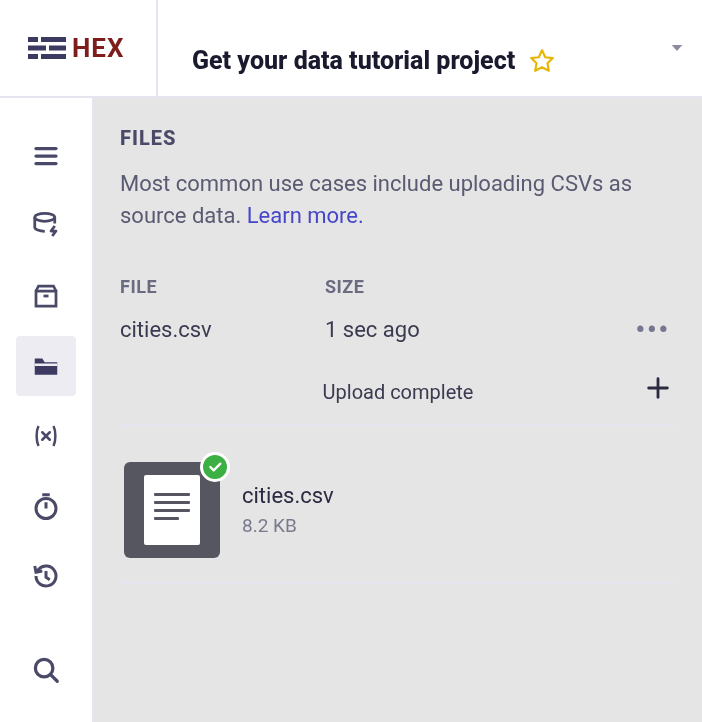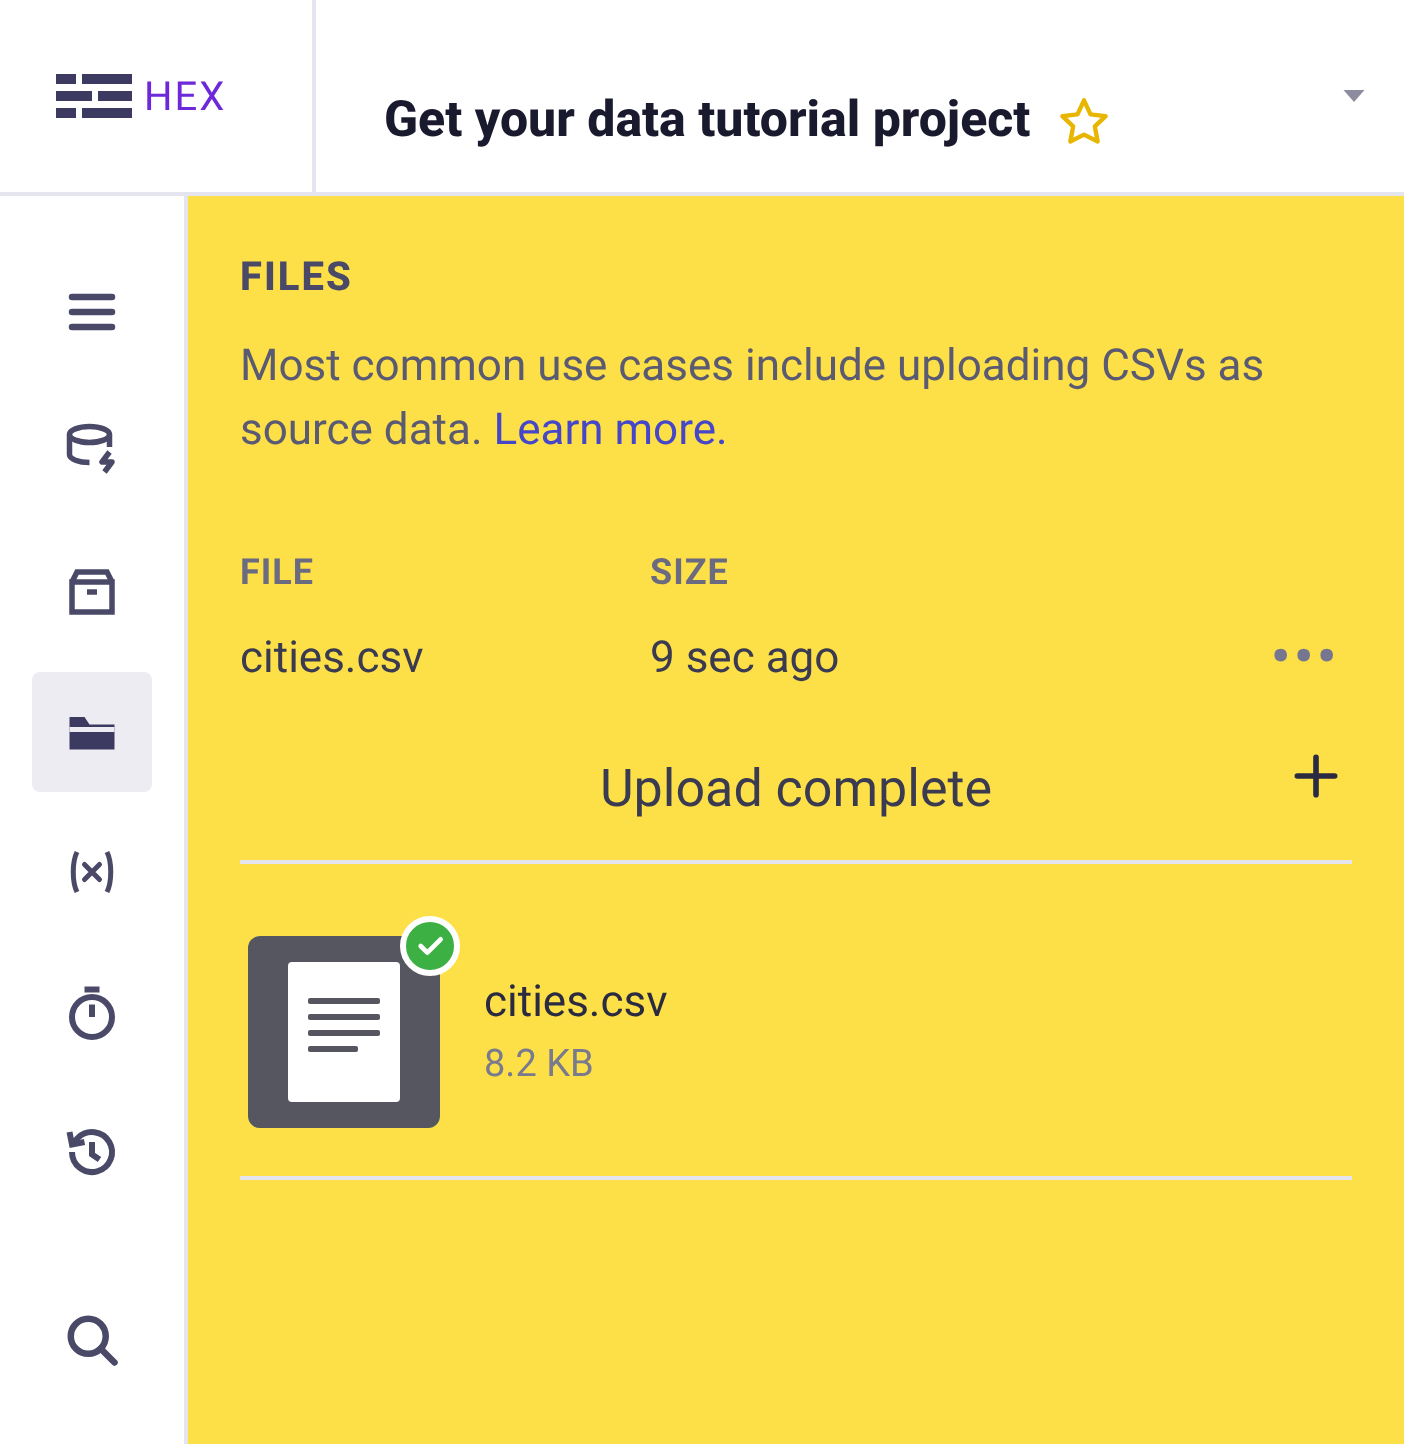--- a/index.html
+++ b/index.html
@@ -21,24 +21,24 @@
     width: 158px;
     height: 100%;
     border-right: 2px solid #e5e5ef;
     display: flex;
     align-items: center;
     padding-left: 28px;
   }
   .logo { display: flex; align-items: center; color: #3C3A60; }
   .logo-glyph { display: inline-block; margin-right: 6px; }
   .logo-text {
-    font-weight: 400;
-    font-size: 20px;
+    font-weight: 700;
+    font-size: 26px;
     letter-spacing: 1px;
-    color: #6d28d9;
+    color: #7f1d1d;
   }
   .title-cell {
     flex: 1;
     display: flex;
     align-items: center;
     padding-left: 34px;
     gap: 14px;
     margin-top: 25px;
   }
   .project-title {
@@ -72,21 +72,21 @@
     margin-bottom: 7px;
   }
   .side-item.active {
     background: #edecf3;
     color: #3C3A60;
   }
   .side-spacer { flex: 1; }
   .side-search { margin-bottom: 22px; margin-top: 10px; }
   .panel {
     flex: 1;
-    background: #fde047;
+    background: #e5e5e5;
     padding: 28px 26px 0 26px;
   }
   .panel-heading {
     font-weight: 800;
     font-size: 20px;
     letter-spacing: 1px;
     color: #4a4a68;
     margin-bottom: 18px;
   }
   .panel-desc {
@@ -119,21 +119,21 @@
     font-size: 22px;
     color: #3a3a50;
     margin-bottom: 30px;
   }
   .more-dots { color: #767690; letter-spacing: 2px; font-weight: 800; font-size: 26px; line-height: 10px;}
   .upload-line {
     display: flex;
     align-items: center;
     justify-content: center;
     position: relative;
-    font-size: 26px;
+    font-size: 20px;
     color: #3a3a50;
     margin-bottom: 18px;
     padding: 8px 4px 20px;
     border-bottom: 2px solid #e5e5ef;
   }
   .upload-status { text-align: center; }
   .plus-btn {
     position: absolute;
     right: 4px;
     top: 2px;
@@ -290,21 +290,21 @@
     </div>
 
     <div class="table-header">
       <div class="col-file">FILE</div>
       <div class="col-size">SIZE</div>
       <div class="col-actions"></div>
     </div>
 
     <div class="table-row">
       <div class="col-file">cities.csv</div>
-      <div class="col-updated">9 sec ago</div>
+      <div class="col-updated">1 sec ago</div>
       <div class="col-actions">
         <span class="more-dots">•••</span>
       </div>
     </div>
 
     <div class="upload-line">
       <span class="upload-status">Upload complete</span>
       <span class="plus-btn">
         <svg width="28" height="28" viewBox="0 0 24 24" stroke="#2a2a40" stroke-width="2.4" stroke-linecap="round">
           <line x1="12" y1="4" x2="12" y2="20"></line>

